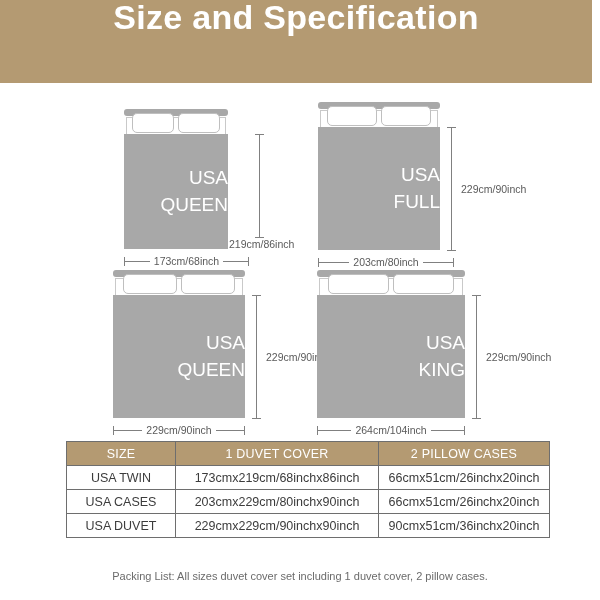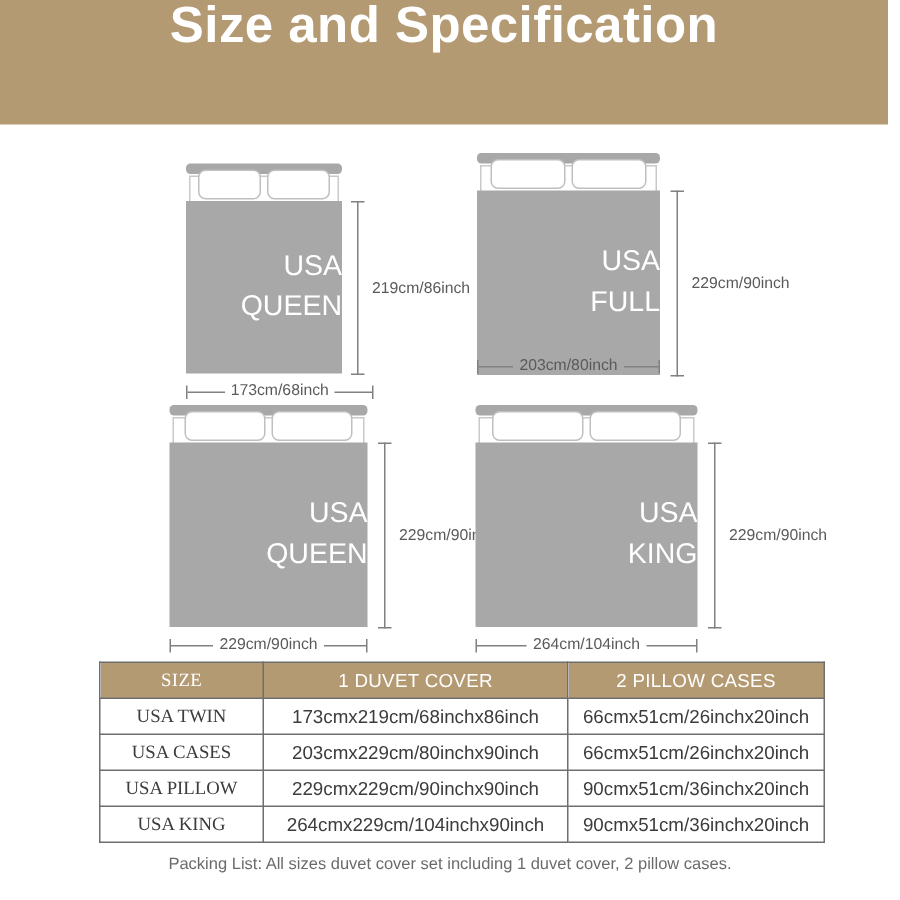--- a/index.html
+++ b/index.html
@@ -184,21 +184,21 @@
   .spec-table thead th {
     background: #b49a72;
     color: #ffffff;
     font-size: 12.5px;
     letter-spacing: 0.2px;
   }
   .spec-table tbody td {
     background: #ffffff;
     font-size: 12.5px;
   }
-  .col-size     { width: 104px; font-family: Liberation Serif, serif; }
+  .col-size     { width: 104px; }
   .col-duvet    { width: 198px; }
   .col-pillow   { width: 166px; }
 
   
   .packing-note {
     position: absolute;
     left: 0;
     top: 570px;
     width: 600px;
     text-align: center;
@@ -219,21 +219,21 @@
     <div class="bed-figure" style="width:104px; height:140px;">
       <div class="headboard" style="width:104px;"></div>
       <div class="sheet" style="width:100px; height:28px;"></div>
       <div class="pillow" style="left:8px; width:42px;"></div>
       <div class="pillow" style="left:54px; width:42px;"></div>
       <div class="duvet" style="top:25px; width:104px; height:115px;">
         <div class="duvet-label">USA</div>
         <div class="duvet-label">QUEEN</div>
       </div>
     </div>
-    <div class="dim-v" style="left:110px; top:25px; height:116px;">
+    <div class="dim-v" style="left:100px; top:25px; height:116px;flex-direction:column;">
       <div class="dim-v-line">
         <div class="dim-v-stem"></div>
       </div>
       <div class="dim-v-text">219cm/86inch</div>
     </div>
     <div class="dim-h" style="left:0px; top:146px; width:125px;">
       <div class="dim-h-cap"></div>
       <div class="dim-h-rule"></div>
       <div class="dim-h-text">173cm/68inch</div>
       <div class="dim-h-rule"></div>
@@ -251,21 +251,21 @@
         <div class="duvet-label">USA</div>
         <div class="duvet-label">FULL</div>
       </div>
     </div>
     <div class="dim-v" style="left:129px; top:25px; height:124px;">
       <div class="dim-v-line">
         <div class="dim-v-stem"></div>
       </div>
       <div class="dim-v-text">229cm/90inch</div>
     </div>
-    <div class="dim-h" style="left:0px; top:136px; width:122px;">
+    <div class="dim-h" style="left:0px; top:154px; width:136px;">
       <div class="dim-h-cap"></div>
       <div class="dim-h-rule"></div>
       <div class="dim-h-text">203cm/80inch</div>
       <div class="dim-h-rule"></div>
       <div class="dim-h-cap"></div>
     </div>
   </div>
 
   <div class="bed-cell" style="left:113px; top:187px; width:185px; height:165px;">
     <div class="bed-figure" style="width:132px; height:148px;">
@@ -334,25 +334,20 @@
       <td class="col-size">USA TWIN</td>
       <td class="col-duvet">173cmx219cm/68inchx86inch</td>
       <td class="col-pillow">66cmx51cm/26inchx20inch</td>
     </tr>
     <tr>
       <td class="col-size">USA CASES</td>
       <td class="col-duvet">203cmx229cm/80inchx90inch</td>
       <td class="col-pillow">66cmx51cm/26inchx20inch</td>
     </tr>
     <tr>
-      <td class="col-size">USA PILLOW</td>
+      <td class="col-size">USA DUVET</td>
       <td class="col-duvet">229cmx229cm/90inchx90inch</td>
-      <td class="col-pillow">90cmx51cm/36inchx20inch</td>
-    </tr>
-    <tr>
-      <td class="col-size">USA KING</td>
-      <td class="col-duvet">264cmx229cm/104inchx90inch</td>
       <td class="col-pillow">90cmx51cm/36inchx20inch</td>
     </tr>
   </tbody>
 </table>
 
 <div class="packing-note">Packing List: All sizes duvet cover set including 1 duvet cover, 2 pillow cases.</div>
 
 </body></html>

